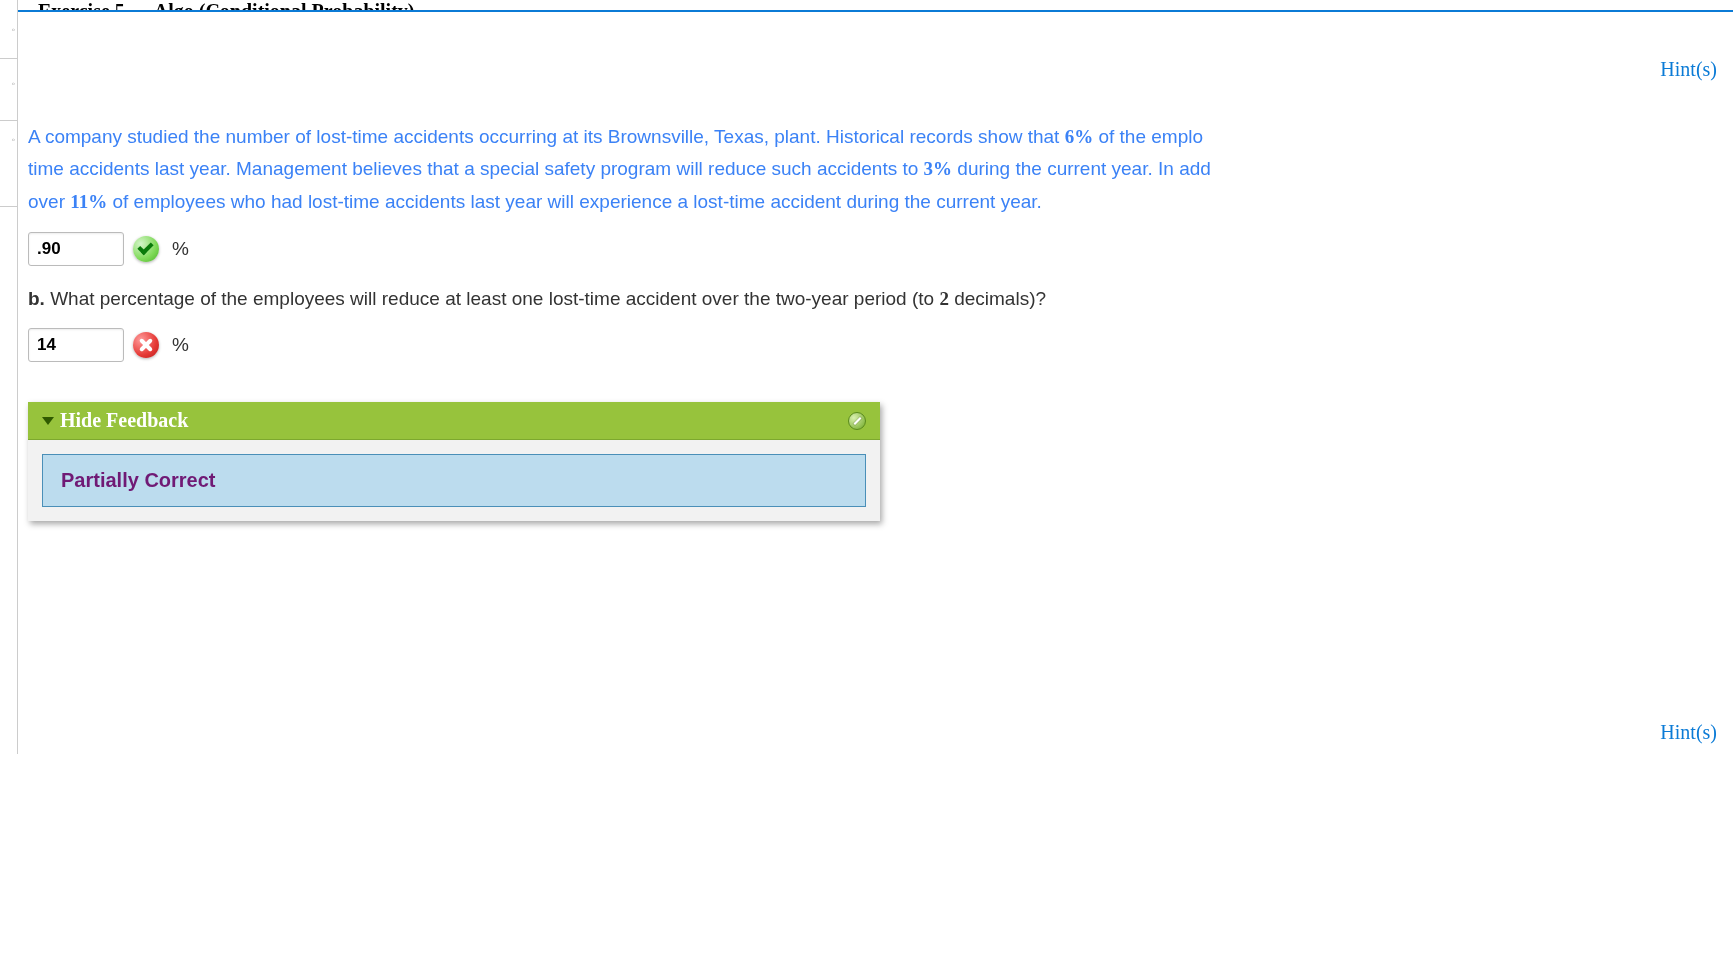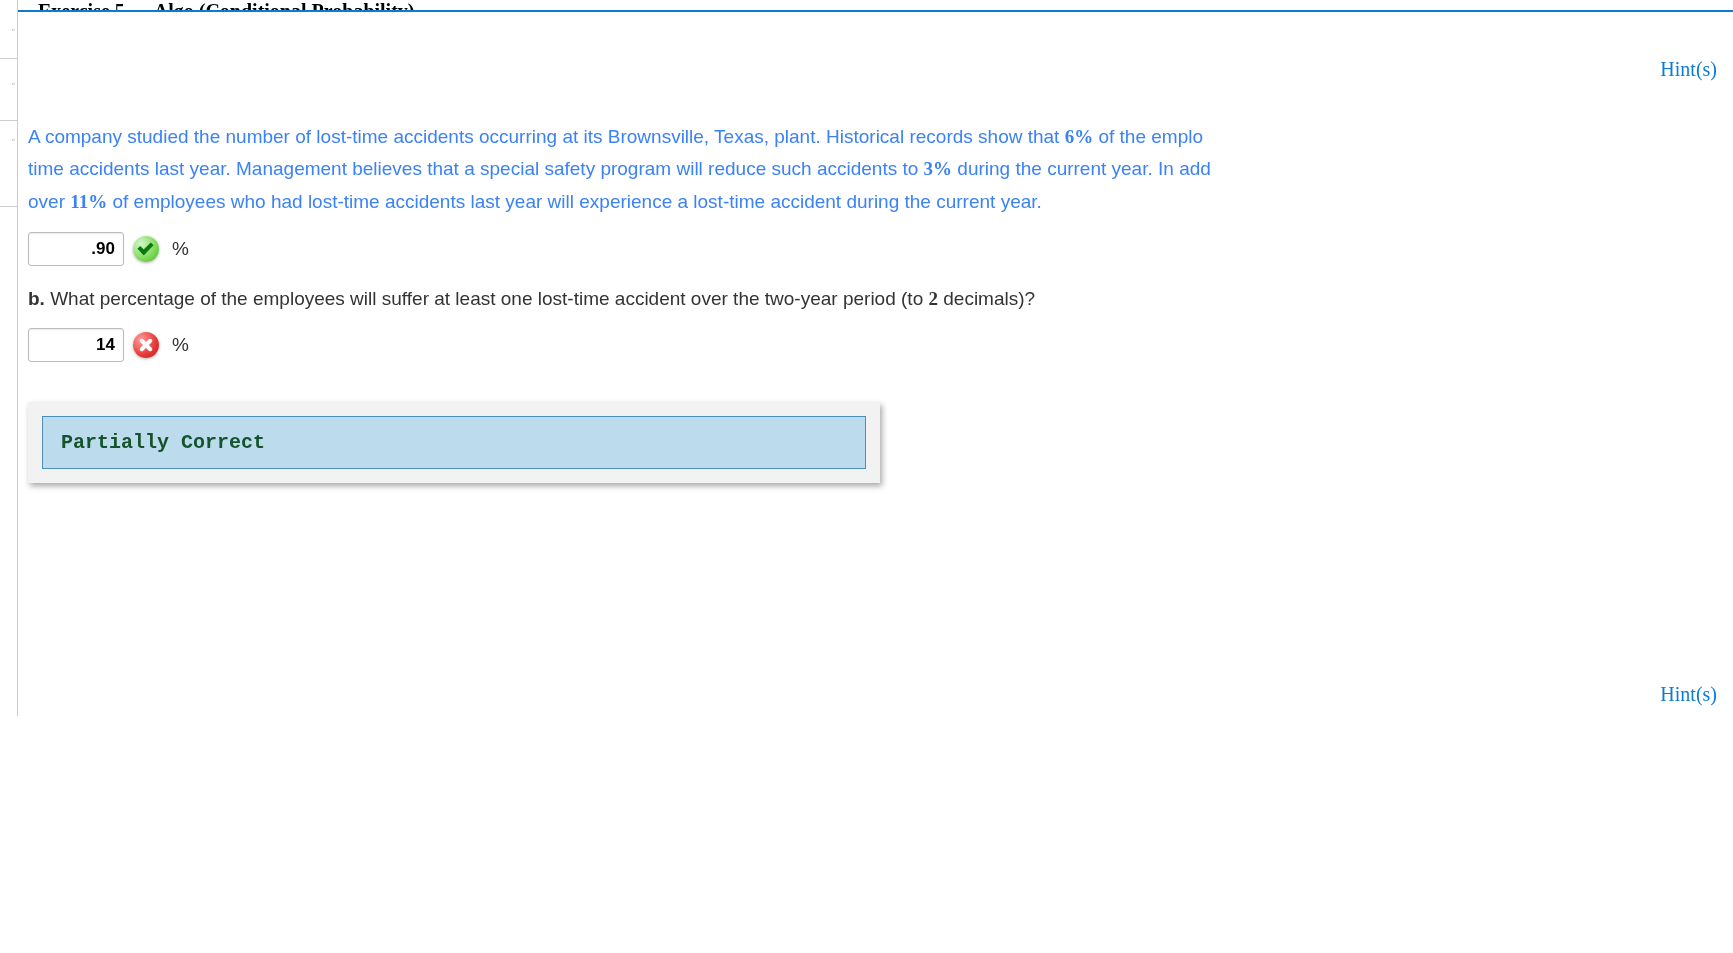--- a/index.html
+++ b/index.html
@@ -82,21 +82,20 @@
       align-items: center;
       gap: 8px;
       margin-top: 14px;
       margin-bottom: 8px;
     }
     .answer-input {
       width: 96px;
       height: 34px;
       border: 1px solid #bbb;
       border-radius: 3px;
-      text-align: right;
       padding: 0 8px;
       font-family: Verdana, sans-serif;
       font-size: 17px;
       font-weight: bold;
       box-shadow: inset 0 1px 2px rgba(0,0,0,0.08);
     }
     .icon-wrap {
       width: 28px;
       height: 28px;
       display: flex;
@@ -184,24 +183,24 @@
       box-shadow: 0 0 0 1px rgba(0,0,0,0.1);
     }
     .feedback-body {
       padding: 14px;
       background: #f2f2f2;
     }
     .feedback-box {
       background: #bcdcee;
       border: 1px solid #4a8fb8;
       padding: 14px 18px;
-      font-family: Liberation Mono, monospace;
-      font-weight: bold;
-      font-size: 20px;
-      color: #14532d;
+      font-family: Liberation Sans, sans-serif;
+      font-weight: bold;
+      font-size: 20px;
+      color: #701a75;
     }
   </style>
 </head>
 <body>
 
 <div class="outer">
   <div class="left-gutter">
     <div class="gutter-arrow" style="top:24px">◦</div>
     <div class="gutter-tick" style="top:58px"></div>
     <div class="gutter-arrow" style="top:78px">◦</div>
@@ -226,31 +225,38 @@
 
       <div class="answer-row">
         <input class="answer-input" value=".90" style="">
         <span class="icon-wrap">
             <span class="check-icon"></span>
           </span>
         <span class="pct">%</span>
       </div>
 
       <div class="question">
-        <span class="q-label">b.</span><span> What percentage of the employees will suffer at least one lost-time accident over the two-year period (to </span><span class="bold-num">2</span><span> decimals)?</span>
+        <span class="q-label">b.</span><span> What percentage of the employees will reduce at least one lost-time accident over the two-year period (to </span><span class="bold-num">2</span><span> decimals)?</span>
       </div>
       <div class="answer-row">
         <input class="answer-input" value="14" style="">
         <span class="icon-wrap">
             <span class="cross-icon"></span>
           </span>
         <span class="pct">%</span>
       </div>
 
       <div class="feedback-panel">
+        <div class="feedback-header">
+          <div class="fh-left">
+            <span class="tri-down"></span>
+            <span>Hide Feedback</span>
+          </div>
+          <span class="pencil-badge"></span>
+        </div>
         <div class="feedback-body">
           <div class="feedback-box">Partially Correct</div>
         </div>
       </div>
 
       <div class="hints-bottom">Hint(s)</div>
     </div>
   </div>
 </div>
 

